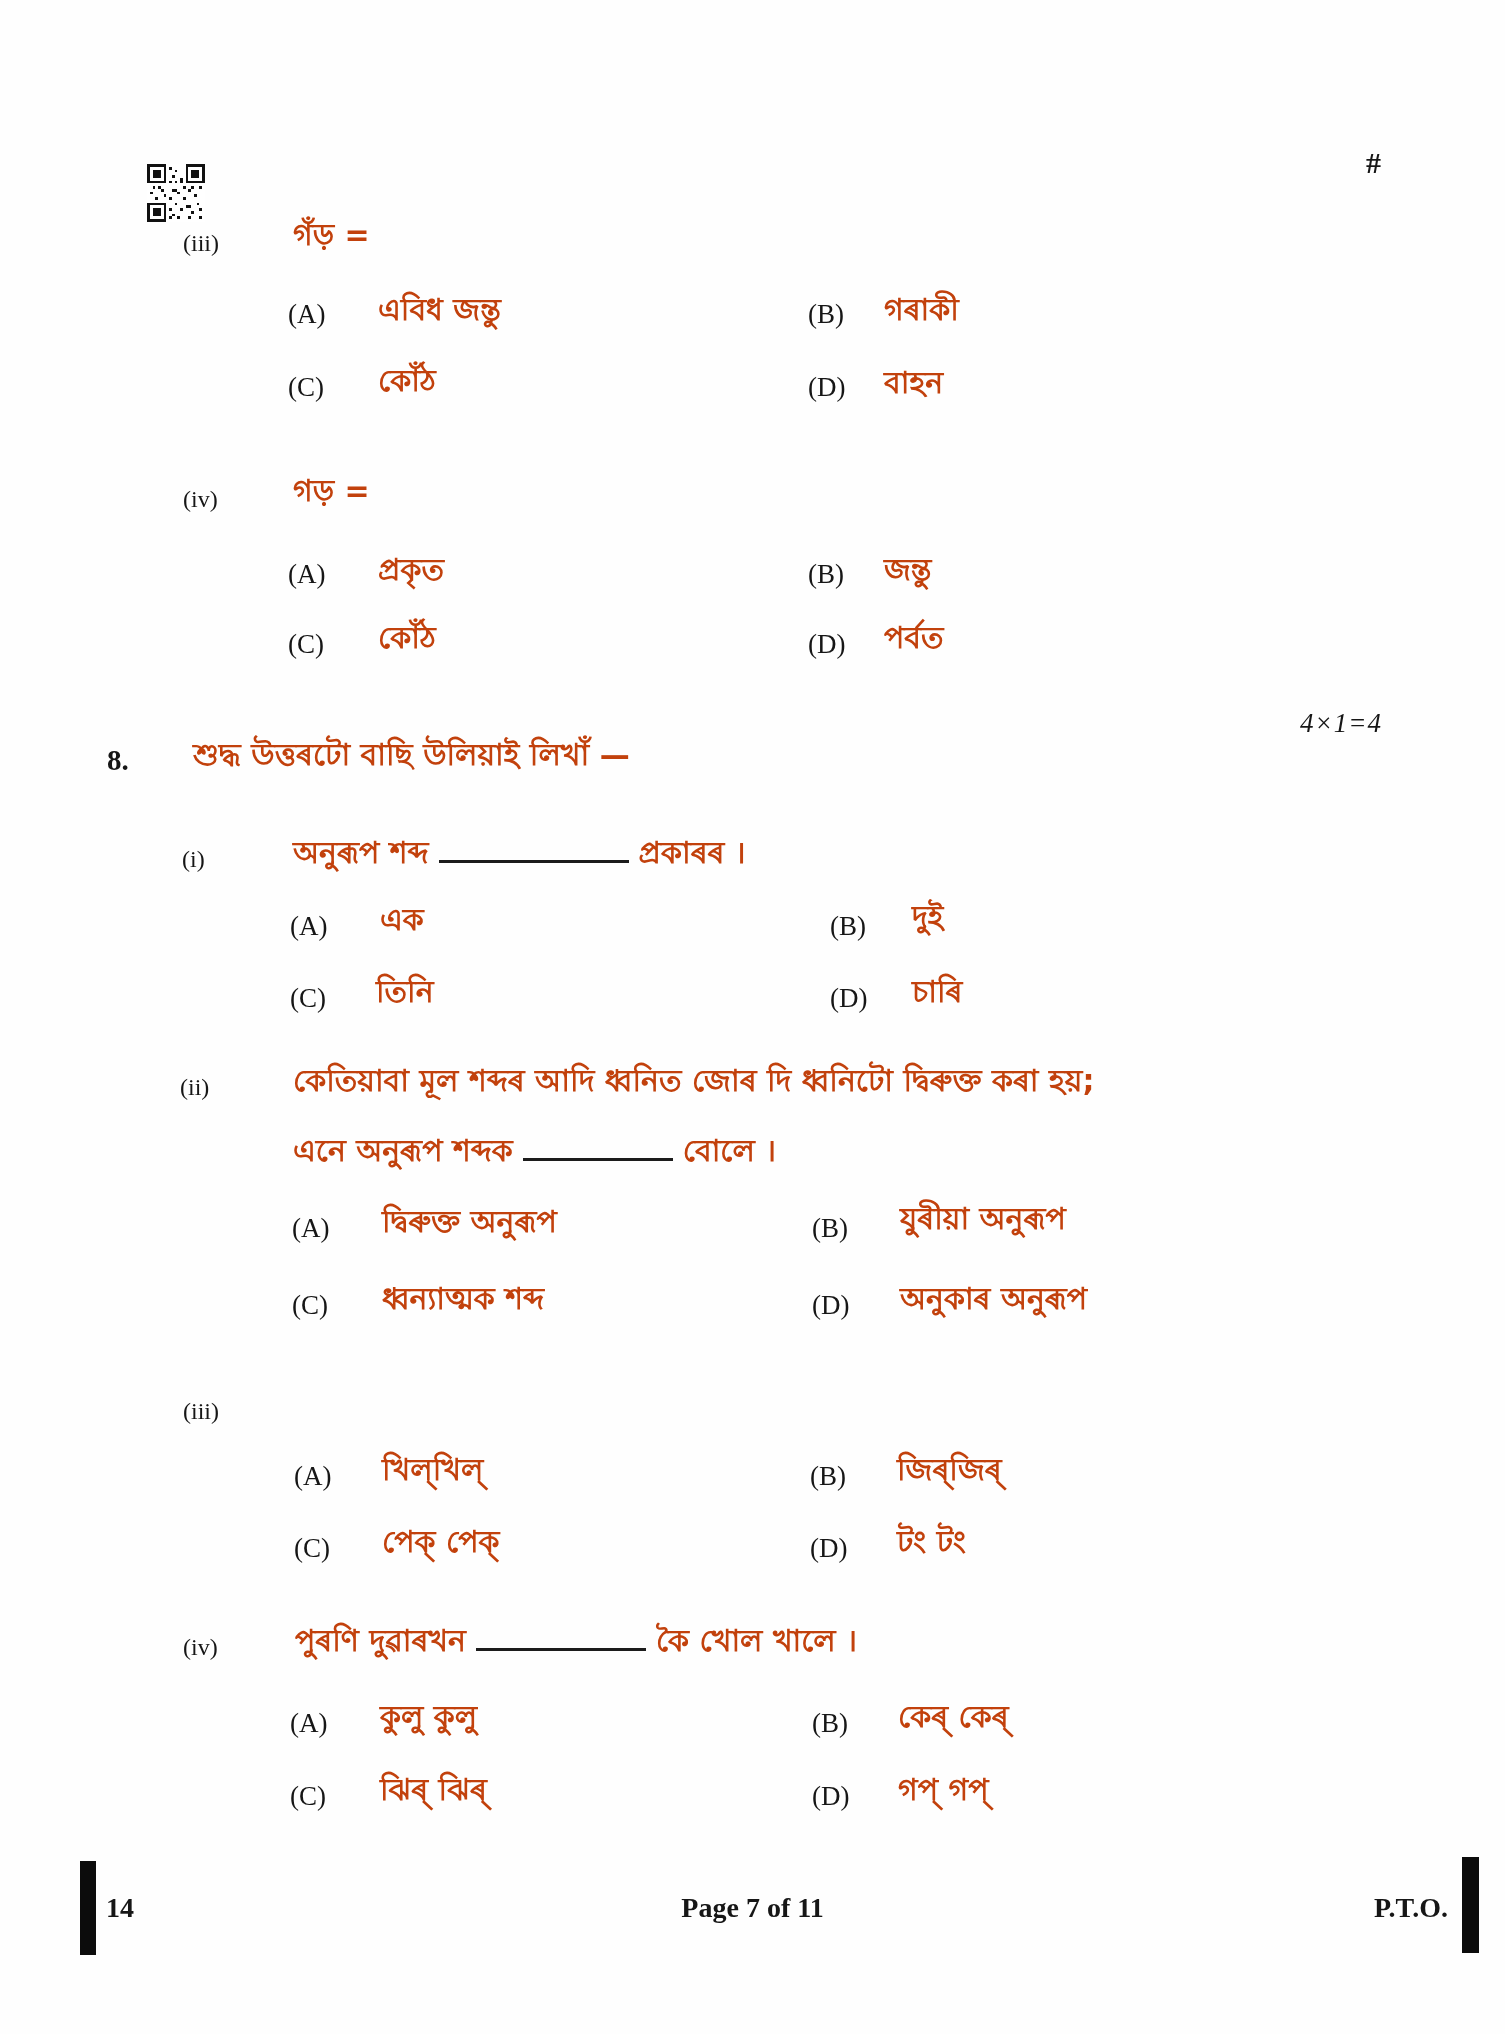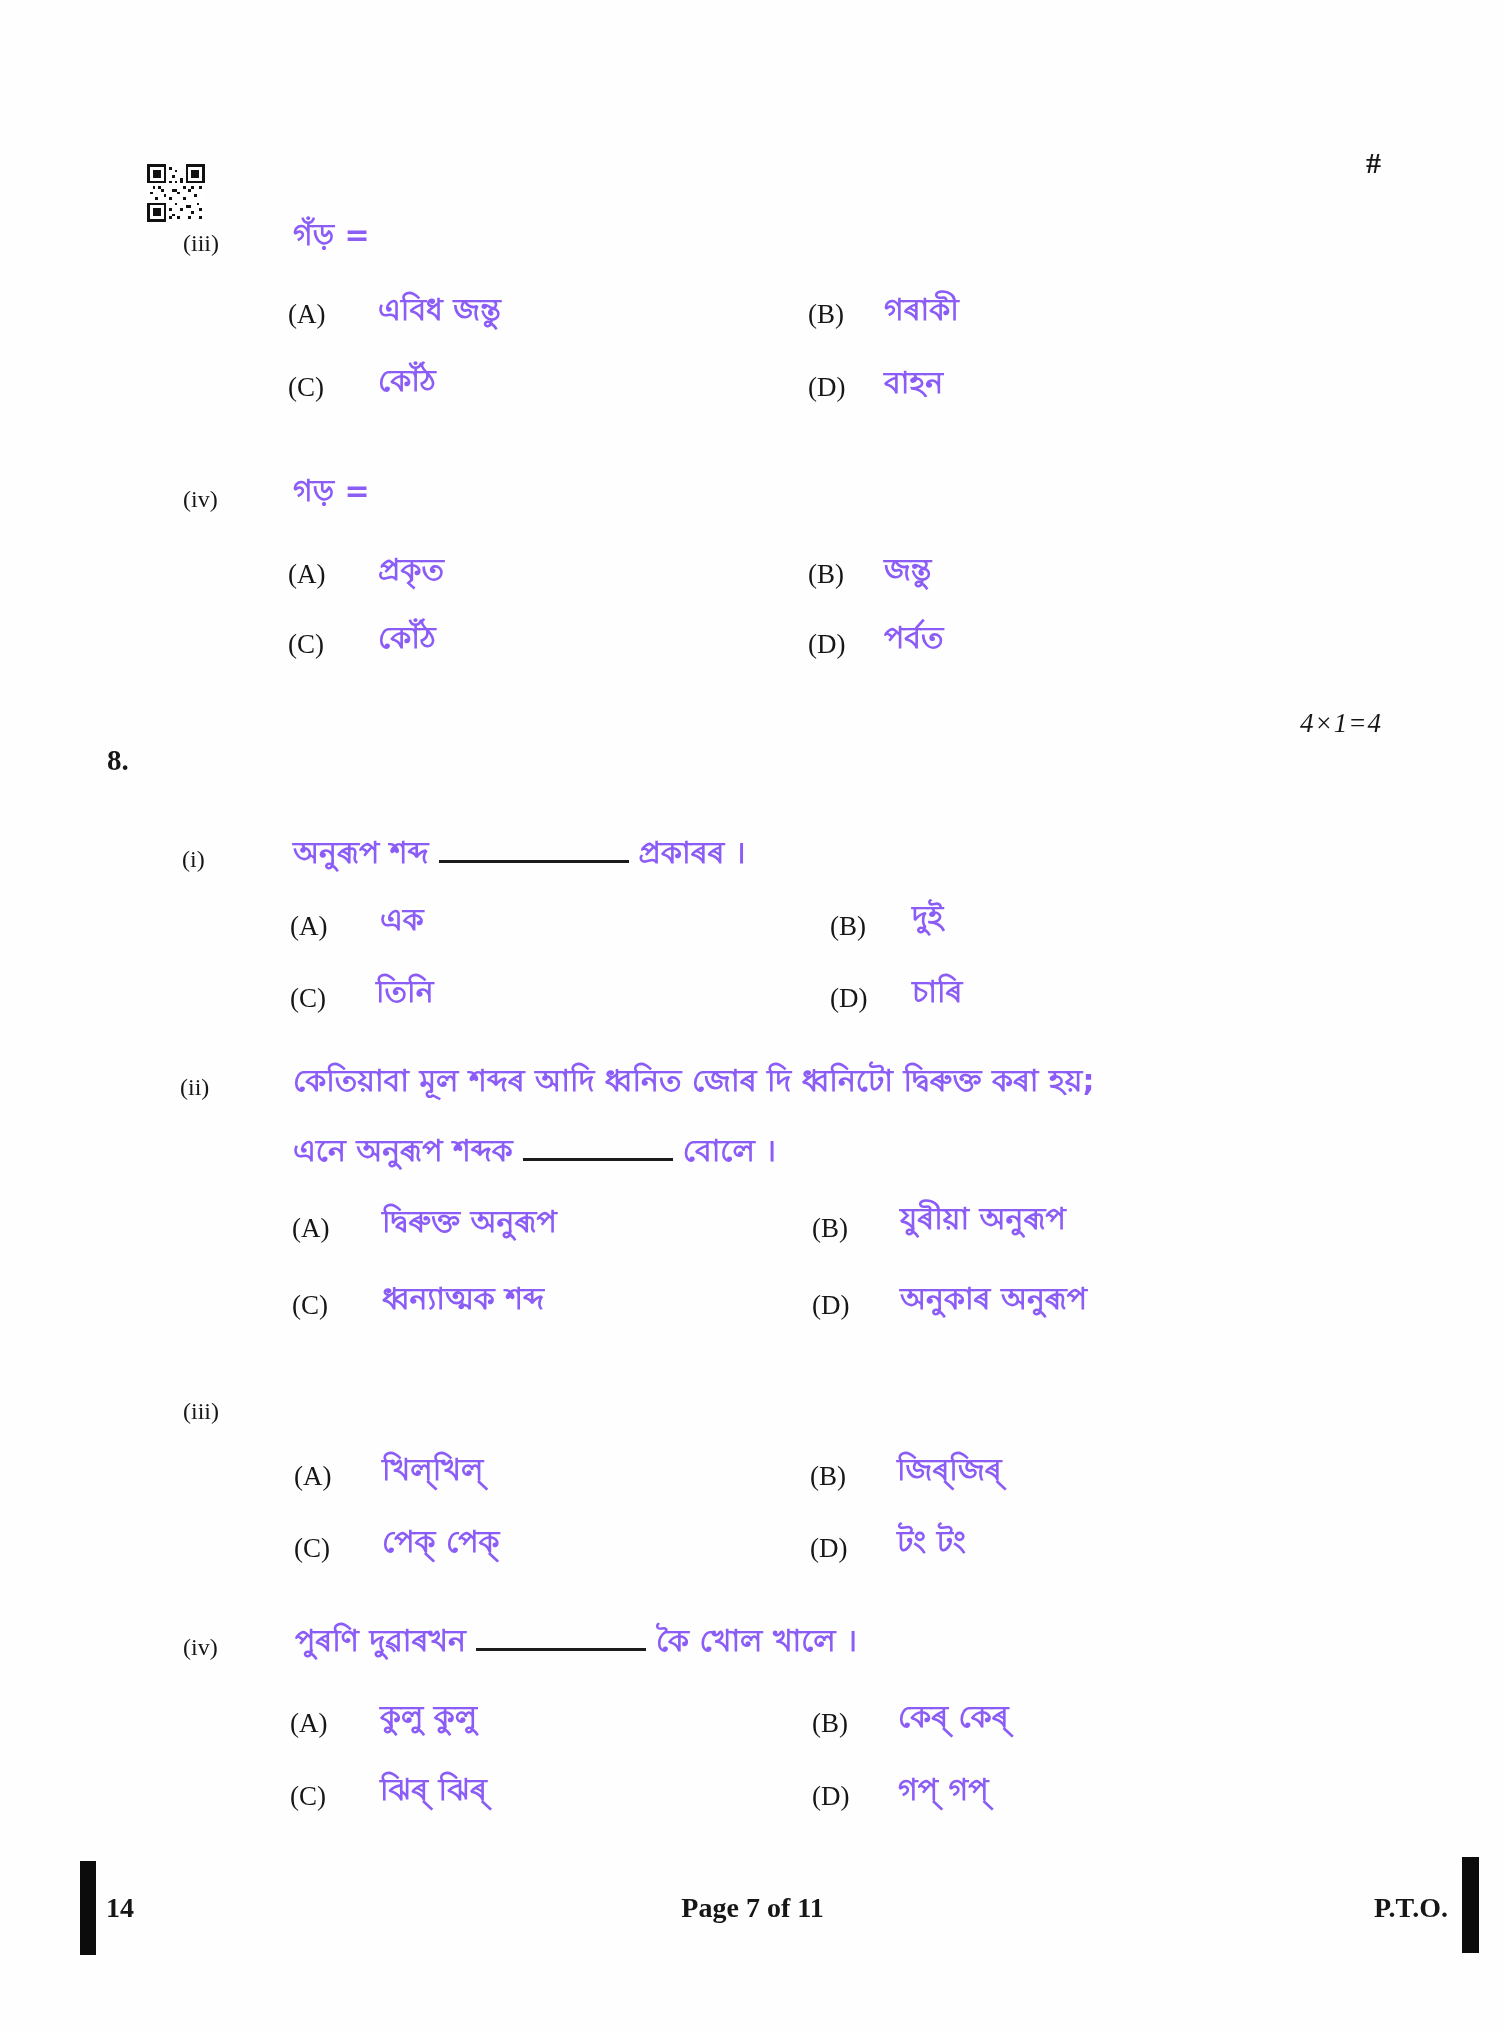--- a/index.html
+++ b/index.html
@@ -3,21 +3,21 @@
 <meta charset="utf-8">
 <style>
   html,body{margin:0;padding:0;background:#e8e8e8;}
   .page{
     position:relative;width:1505px;height:2034px;margin:0 auto;
     background:#fefefe;overflow:hidden;
     font-family:"Liberation Serif","DejaVu Serif",serif;color:#141414;
   }
   .r{position:absolute;white-space:nowrap;}
   
-  .as{font-family:"DejaVu Sans",sans-serif;font-size:30px;font-weight:600;color:#8b5cf6;line-height:1.25;}
+  .as{font-family:"DejaVu Sans",sans-serif;font-size:30px;font-weight:600;color:#c2410c;line-height:1.25;}
   
   .lat{font-family:"Liberation Serif","DejaVu Serif",serif;font-size:27px;color:#161616;}
   .marker{font-size:24px;}
   .qnum{font-weight:bold;font-size:29px;}
   .marks{font-style:italic;font-size:27px;letter-spacing:1px;}
   .blank{display:inline-block;height:5px;border-bottom:3px solid #1c1c1c;vertical-align:baseline;margin:0 10px;}
   .bar{position:absolute;background:#0c0c0c;}
   .foot{font-weight:bold;font-size:28px;margin-top:22px;}
   .center-line{position:absolute;left:0;width:100%;text-align:center;}
   .hash{font-size:30px;font-weight:bold;}
@@ -104,20 +104,21 @@
   <span class="r as" style="left:378px;top:551px">প্ৰকৃত</span>
   <span class="r lat" style="left:808px;top:559px">(B)</span>
   <span class="r as" style="left:884px;top:551px">জন্তু</span>
 
   <span class="r lat" style="left:288px;top:629px">(C)</span>
   <span class="r as" style="left:378px;top:619px">কোঁঠ</span>
   <span class="r lat" style="left:808px;top:629px">(D)</span>
   <span class="r as" style="left:884px;top:619px">পৰ্বত</span>
 
   <span class="r lat qnum" style="left:107px;top:744px">8.</span>
+  <span class="r as" style="left:193px;top:736px">শুদ্ধ উত্তৰটো বাছি উলিয়াই লিখাঁ —</span>
   <span class="r lat marks" style="left:1300px;top:708px">4×1=4</span>
 
   <span class="r lat marker" style="left:182px;top:846px">(i)</span>
   <span class="r" style="left:293px;top:834px">
     <span class="as">অনুৰূপ শব্দ</span><span class="blank" style="width:190px"></span><span class="as">প্ৰকাৰৰ ।</span>
   </span>
 
   <span class="r lat" style="left:290px;top:911px">(A)</span>
   <span class="r as" style="left:380px;top:901px">এক</span>
   <span class="r lat" style="left:830px;top:911px">(B)</span>

